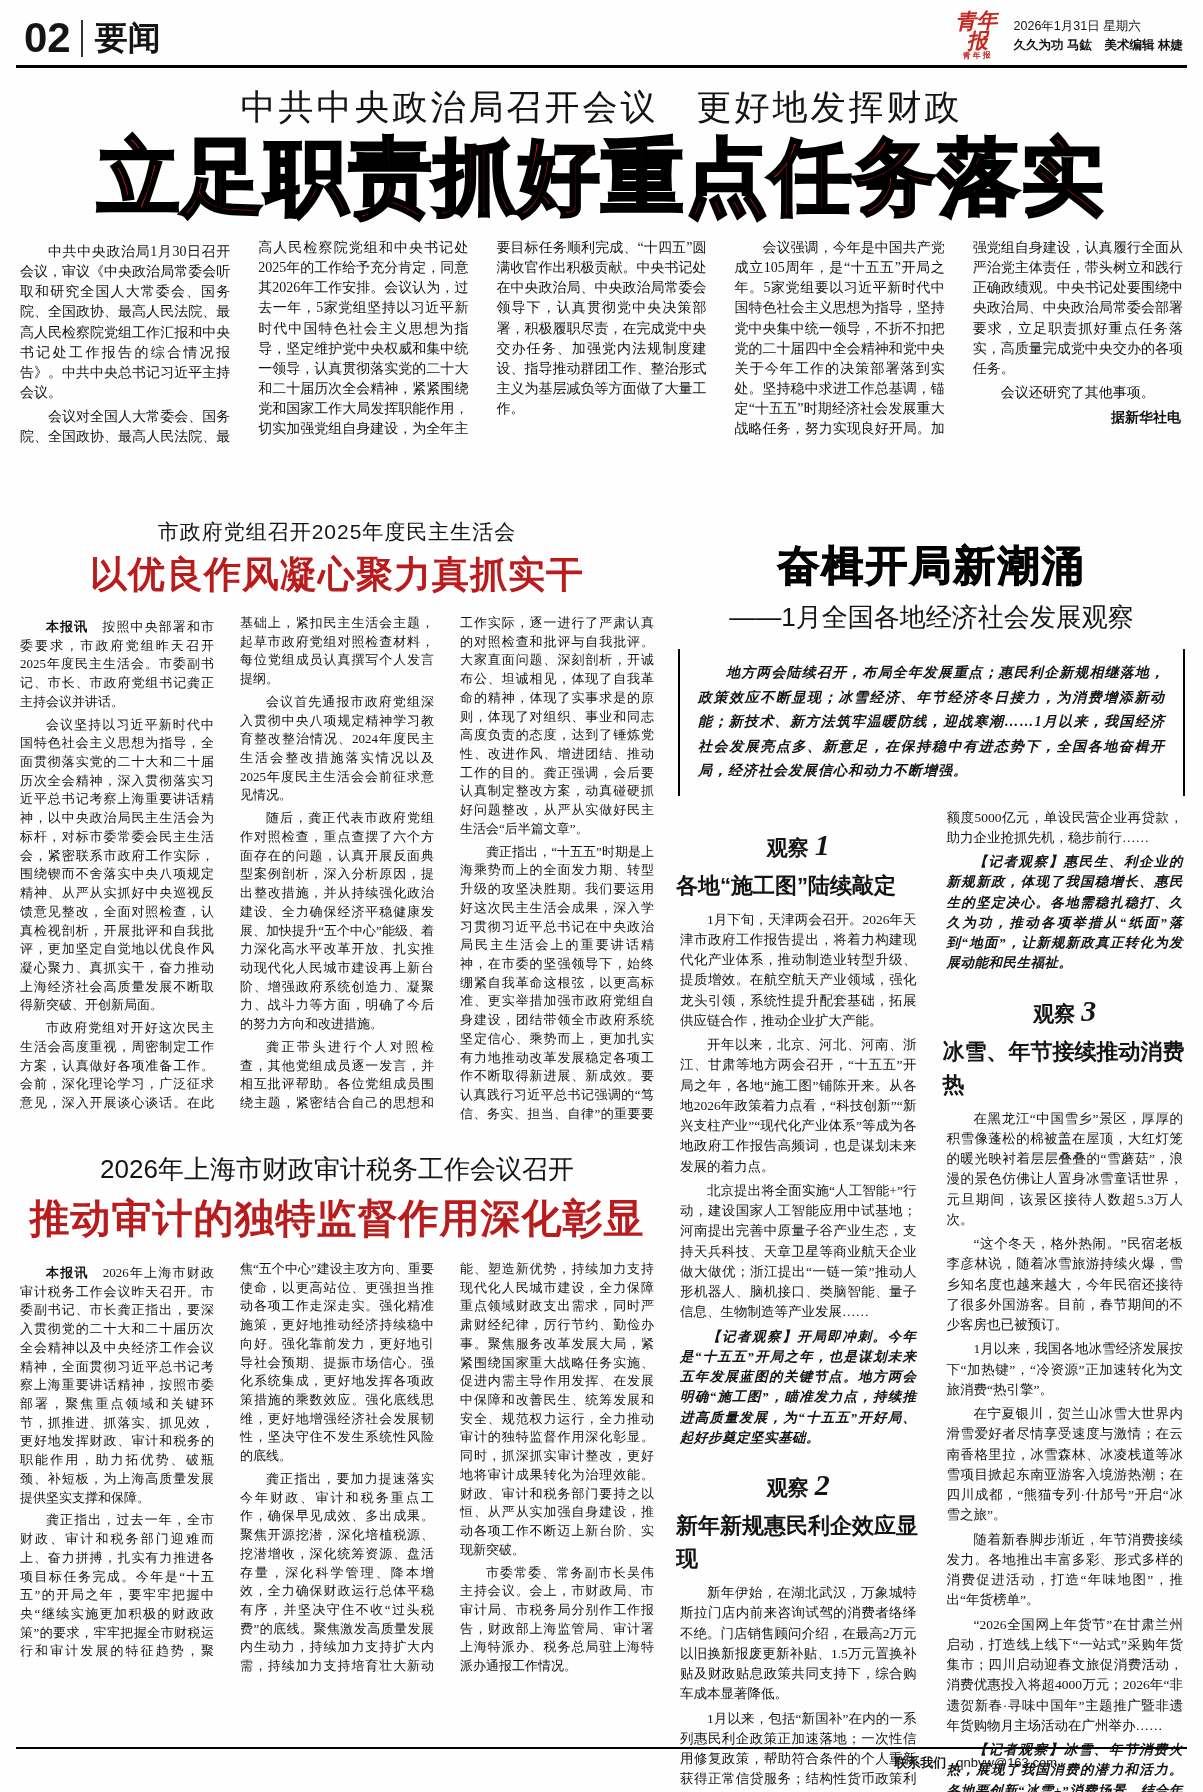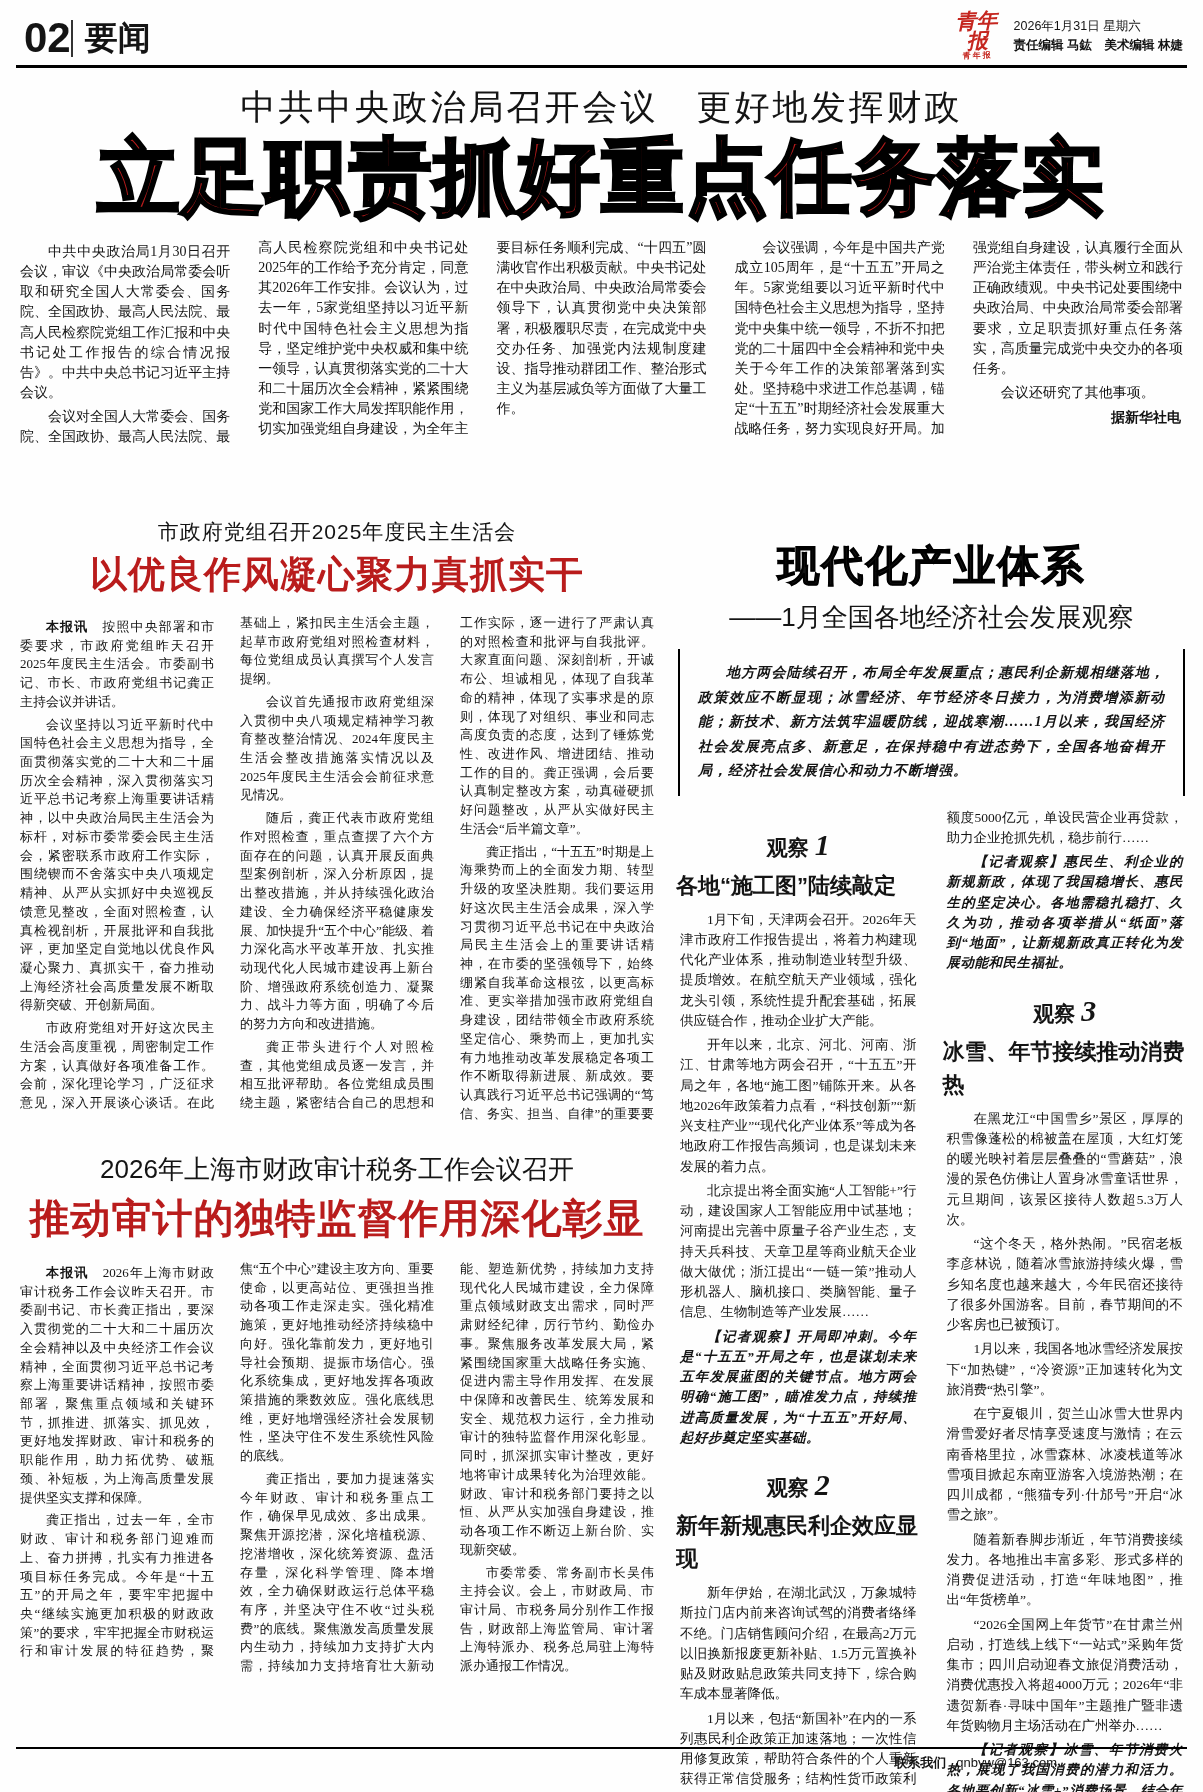--- a/index.html
+++ b/index.html
@@ -4,21 +4,21 @@
 <style>
   html,body{margin:0;padding:0;background:#e8e8e8;}
   .page{
     position:relative; width:1203px; height:1792px; background:#fefefe;
     margin:0 auto; box-sizing:border-box; padding:12px 16px 0 16px;
     font-family:"Liberation Serif","DejaVu Serif",serif; color:#141414; overflow:hidden;
   }
   
   .masthead{display:flex; justify-content:space-between; align-items:flex-end;
     border-bottom:3px solid #000; padding-bottom:6px;}
-  .mh-left{display:flex; align-items:center; gap:0; padding-left:8px;}
+  .mh-left{display:flex; align-items:center; gap:10px; padding-left:8px;}
   .page-num{font-family:"Liberation Sans",sans-serif; font-weight:bold; font-size:42px; line-height:1;}
   .section-name{font-family:"Liberation Sans",sans-serif; font-weight:bold; font-size:33px; line-height:1.1;
     border-left:2px solid #333; padding-left:12px;}
   .mh-right{display:flex; align-items:center; gap:8px; padding-right:4px;}
   .logo{color:#c5261f; font-weight:bold; font-size:21px; line-height:.95; font-style:italic;
     font-family:"Liberation Serif",serif; text-align:center; transform:rotate(-2deg); width:58px;}
   .logo small{display:block; font-size:8px; letter-spacing:2px; font-style:normal;}
   .mh-dates{font-family:"Liberation Sans",sans-serif; font-size:12.5px; line-height:1.5;}
   .mh-dates .editors{font-weight:bold;}
   
@@ -77,21 +77,21 @@
       <span class="page-num">02</span>
       <span class="section-name">要闻</span>
     </div>
     <div class="mh-right">
       <div class="logo">
         <span>青年报</span>
         <small>青年报</small>
       </div>
       <div class="mh-dates">
         <div>2026年1月31日 星期六</div>
-        <div class="editors">责任编辑 马鈜　美术编辑 林婕</div>
+        <div class="editors">久久为功 马鈜　美术编辑 林婕</div>
       </div>
     </div>
   </div>
 
   <div class="a1">
     <div class="kicker">中共中央政治局召开会议　更好地发挥财政</div>
     <div class="headline">立足职责抓好重点任务落实</div>
     <div class="a1-body">
       <div style="display:contents"><p class="para">中共中央政治局1月30日召开会议，审议《中央政治局常委会听取和研究全国人大常委会、国务院、全国政协、最高人民法院、最高人民检察院党组工作汇报和中央书记处工作报告的综合情况报告》。中共中央总书记习近平主持会议。</p><p class="para">会议对全国人大常委会、国务院、全国政协、最高人民法院、最高人民检察院党组和中央书记处2025年的工作给予充分肯定，同意其2026年工作安排。会议认为，过去一年，5家党组坚持以习近平新时代中国特色社会主义思想为指导，坚定维护党中央权威和集中统一领导，认真贯彻落实党的二十大和二十届历次全会精神，紧紧围绕党和国家工作大局发挥职能作用，切实加强党组自身建设，为全年主要目标任务顺利完成、“十四五”圆满收官作出积极贡献。中央书记处在中央政治局、中央政治局常委会领导下，认真贯彻党中央决策部署，积极履职尽责，在完成党中央交办任务、加强党内法规制度建设、指导推动群团工作、整治形式主义为基层减负等方面做了大量工作。</p><p class="para">会议强调，今年是中国共产党成立105周年，是“十五五”开局之年。5家党组要以习近平新时代中国特色社会主义思想为指导，坚持党中央集中统一领导，不折不扣把党的二十届四中全会精神和党中央关于今年工作的决策部署落到实处。坚持稳中求进工作总基调，锚定“十五五”时期经济社会发展重大战略任务，努力实现良好开局。加强党组自身建设，认真履行全面从严治党主体责任，带头树立和践行正确政绩观。中央书记处要围绕中央政治局、中央政治局常委会部署要求，立足职责抓好重点任务落实，高质量完成党中央交办的各项任务。</p><p class="para">会议还研究了其他事项。</p></div>
       <div class="byline">据新华社电</div>
@@ -115,21 +115,21 @@
         <div class="kicker">2026年上海市财政审计税务工作会议召开</div>
         <div class="headline">推动审计的独特监督作用深化彰显</div>
         <div class="a3-body">
           <p class="para"><b class="lead-label">本报讯</b><span>　2026年上海市财政审计税务工作会议昨天召开。市委副书记、市长龚正指出，要深入贯彻党的二十大和二十届历次全会精神以及中央经济工作会议精神，全面贯彻习近平总书记考察上海重要讲话精神，按照市委部署，聚焦重点领域和关键环节，抓推进、抓落实、抓见效，更好地发挥财政、审计和税务的职能作用，助力拓优势、破瓶颈、补短板，为上海高质量发展提供坚实支撑和保障。</span></p>
           <div style="display:contents"><p class="para">龚正指出，过去一年，全市财政、审计和税务部门迎难而上、奋力拼搏，扎实有力推进各项目标任务完成。今年是“十五五”的开局之年，要牢牢把握中央“继续实施更加积极的财政政策”的要求，牢牢把握全市财税运行和审计发展的特征趋势，聚焦“五个中心”建设主攻方向、重要使命，以更高站位、更强担当推动各项工作走深走实。强化精准施策，更好地推动经济持续稳中向好。强化靠前发力，更好地引导社会预期、提振市场信心。强化系统集成，更好地发挥各项政策措施的乘数效应。强化底线思维，更好地增强经济社会发展韧性，坚决守住不发生系统性风险的底线。</p><p class="para">龚正指出，要加力提速落实今年财政、审计和税务重点工作，确保早见成效、多出成果。聚焦开源挖潜，深化培植税源、挖潜增收，深化统筹资源、盘活存量，深化科学管理、降本增效，全力确保财政运行总体平稳有序，并坚决守住不收“过头税费”的底线。聚焦激发高质量发展内生动力，持续加力支持扩大内需，持续加力支持培育壮大新动能、塑造新优势，持续加力支持现代化人民城市建设，全力保障重点领域财政支出需求，同时严肃财经纪律，厉行节约、勤俭办事。聚焦服务改革发展大局，紧紧围绕国家重大战略任务实施、促进内需主导作用发挥、在发展中保障和改善民生、统筹发展和安全、规范权力运行，全力推动审计的独特监督作用深化彰显。同时，抓深抓实审计整改，更好地将审计成果转化为治理效能。财政、审计和税务部门要持之以恒、从严从实加强自身建设，推动各项工作不断迈上新台阶、实现新突破。</p><p class="para">市委常委、常务副市长吴伟主持会议。会上，市财政局、市审计局、市税务局分别作工作报告，财政部上海监管局、审计署上海特派办、税务总局驻上海特派办通报工作情况。</p></div>
         </div>
       </div>
     </div>
 
     <div class="right-block">
-      <div class="obs-title">现代化产业体系</div>
+      <div class="obs-title">奋楫开局新潮涌</div>
       <div class="obs-subtitle">——1月全国各地经济社会发展观察</div>
       <div class="obs-intro">
         <p class="para">地方两会陆续召开，布局全年发展重点；惠民利企新规相继落地，政策效应不断显现；冰雪经济、年节经济冬日接力，为消费增添新动能；新技术、新方法筑牢温暖防线，迎战寒潮……1月以来，我国经济社会发展亮点多、新意足，在保持稳中有进态势下，全国各地奋楫开局，经济社会发展信心和动力不断增强。</p>
       </div>
       <div class="obs-body">
         <div style="display:contents"><div class="obs-head"><span>观察</span><span class="num">1</span></div><div class="obs-subhead">各地“施工图”陆续敲定</div><p class="para">1月下旬，天津两会召开。2026年天津市政府工作报告提出，将着力构建现代化产业体系，推动制造业转型升级、提质增效。在航空航天产业领域，强化龙头引领，系统性提升配套基础，拓展供应链合作，推动企业扩大产能。</p><p class="para">开年以来，北京、河北、河南、浙江、甘肃等地方两会召开，“十五五”开局之年，各地“施工图”铺陈开来。从各地2026年政策着力点看，“科技创新”“新兴支柱产业”“现代化产业体系”等成为各地政府工作报告高频词，也是谋划未来发展的着力点。</p><p class="para">北京提出将全面实施“人工智能+”行动，建设国家人工智能应用中试基地；河南提出完善中原量子谷产业生态，支持天兵科技、天章卫星等商业航天企业做大做优；浙江提出“一链一策”推动人形机器人、脑机接口、类脑智能、量子信息、生物制造等产业发展……</p><p class="para kai-bold">【记者观察】开局即冲刺。今年是“十五五”开局之年，也是谋划未来五年发展蓝图的关键节点。地方两会明确“施工图”，瞄准发力点，持续推进高质量发展，为“十五五”开好局、起好步奠定坚实基础。</p><div class="obs-head"><span>观察</span><span class="num">2</span></div><div class="obs-subhead">新年新规惠民利企效应显现</div><p class="para">新年伊始，在湖北武汉，万象城特斯拉门店内前来咨询试驾的消费者络绎不绝。门店销售顾问介绍，在最高2万元以旧换新报废更新补贴、1.5万元置换补贴及财政贴息政策共同支持下，综合购车成本显著降低。</p><p class="para">1月以来，包括“新国补”在内的一系列惠民利企政策正加速落地；一次性信用修复政策，帮助符合条件的个人重新获得正常信贷服务；结构性货币政策利率迎来年内首降，增加支农支小再贷款额度5000亿元，单设民营企业再贷款，助力企业抢抓先机，稳步前行……</p><p class="para kai-bold">【记者观察】惠民生、利企业的新规新政，体现了我国稳增长、惠民生的坚定决心。各地需稳扎稳打、久久为功，推动各项举措从“纸面”落到“地面”，让新规新政真正转化为发展动能和民生福祉。</p><div class="obs-head"><span>观察</span><span class="num">3</span></div><div class="obs-subhead">冰雪、年节接续推动消费热</div><p class="para">在黑龙江“中国雪乡”景区，厚厚的积雪像蓬松的棉被盖在屋顶，大红灯笼的暖光映衬着层层叠叠的“雪蘑菇”，浪漫的景色仿佛让人置身冰雪童话世界，元旦期间，该景区接待人数超5.3万人次。</p><p class="para">“这个冬天，格外热闹。”民宿老板李彦林说，随着冰雪旅游持续火爆，雪乡知名度也越来越大，今年民宿还接待了很多外国游客。目前，春节期间的不少客房也已被预订。</p><p class="para">1月以来，我国各地冰雪经济发展按下“加热键”，“冷资源”正加速转化为文旅消费“热引擎”。</p><p class="para">在宁夏银川，贺兰山冰雪大世界内滑雪爱好者尽情享受速度与激情；在云南香格里拉，冰雪森林、冰凌栈道等冰雪项目掀起东南亚游客入境游热潮；在四川成都，“熊猫专列·什邡号”开启“冰雪之旅”。</p><p class="para">随着新春脚步渐近，年节消费接续发力。各地推出丰富多彩、形式多样的消费促进活动，打造“年味地图”，推出“年货榜单”。</p><p class="para">“2026全国网上年货节”在甘肃兰州启动，打造线上线下“一站式”采购年货集市；四川启动迎春文旅促消费活动，消费优惠投入将超4000万元；2026年“非遗贺新春·寻味中国年”主题推广暨非遗年货购物月主场活动在广州举办……</p><p class="para kai-bold">【记者观察】冰雪、年节消费火热，展现了我国消费的潜力和活力。各地要创新“冰雪+”消费场景，结合年节消费需求，推出多样化举措，推动冰雪经济、节日经济高质量发展。</p></div>
         <div class="byline obs-byline">据新华社电</div>
       </div>
     </div>
   </div>

